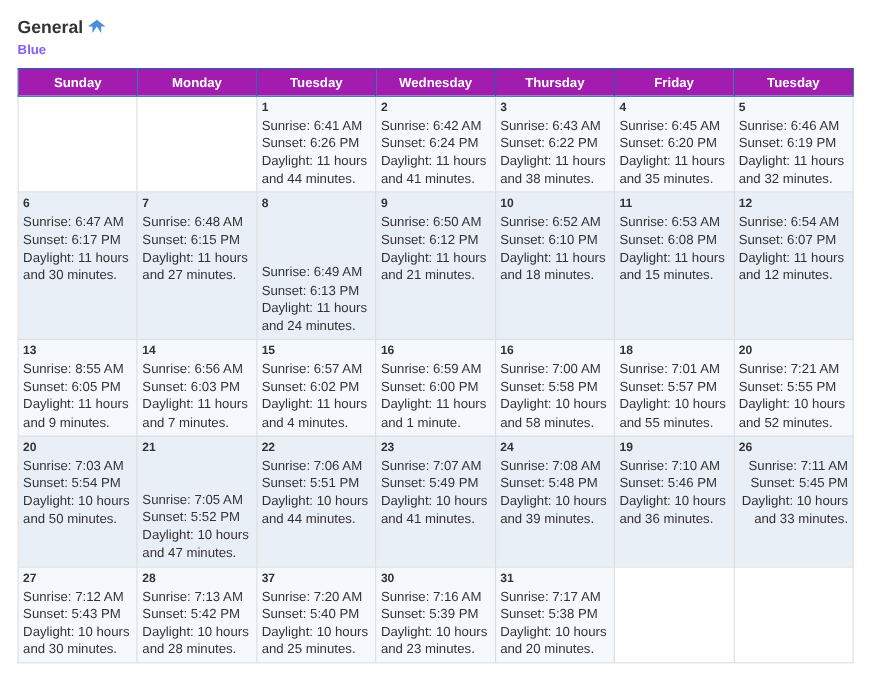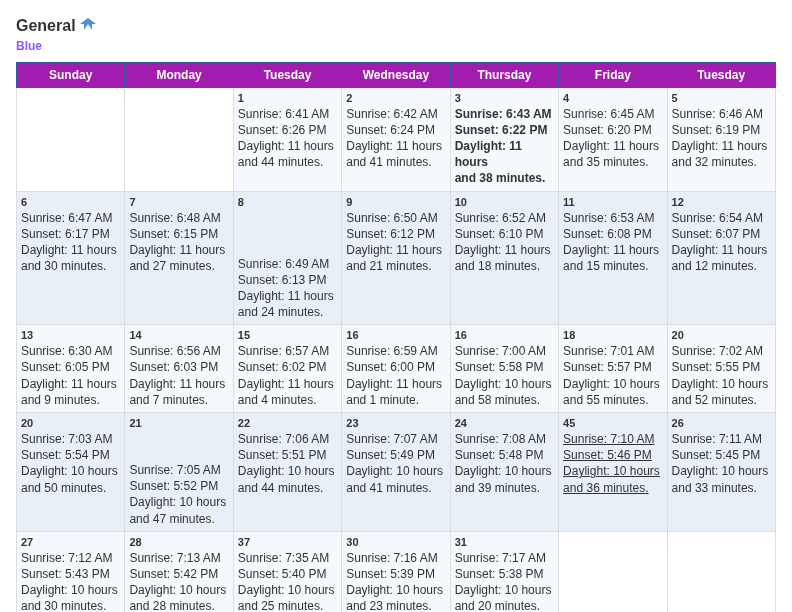--- a/index.html
+++ b/index.html
@@ -122,21 +122,21 @@
         </td>
         <td>
           <span class="day-num">2</span>
           <div class="cell-content" style="white-space: pre-line;">Sunrise: 6:42 AM
 Sunset: 6:24 PM
 Daylight: 11 hours
 and 41 minutes.</div>
         </td>
         <td>
           <span class="day-num">3</span>
-          <div class="cell-content" style="white-space: pre-line; font-weight: bold;">Sunrise: 6:43 AM
+          <div class="cell-content" style="white-space: pre-line;">Sunrise: 6:43 AM
 Sunset: 6:22 PM
 Daylight: 11 hours
 and 38 minutes.</div>
         </td>
         <td>
           <span class="day-num">4</span>
           <div class="cell-content" style="white-space: pre-line;">Sunrise: 6:45 AM
 Sunset: 6:20 PM
 Daylight: 11 hours
 and 35 minutes.</div>
@@ -196,21 +196,21 @@
           <span class="day-num">12</span>
           <div class="cell-content" style="white-space: pre-line;">Sunrise: 6:54 AM
 Sunset: 6:07 PM
 Daylight: 11 hours
 and 12 minutes.</div>
         </td>
       </tr>
       <tr>
         <td>
           <span class="day-num">13</span>
-          <div class="cell-content" style="white-space: pre-line;">Sunrise: 6:30 AM
+          <div class="cell-content" style="white-space: pre-line;">Sunrise: 8:55 AM
 Sunset: 6:05 PM
 Daylight: 11 hours
 and 9 minutes.</div>
         </td>
         <td>
           <span class="day-num">14</span>
           <div class="cell-content" style="white-space: pre-line;">Sunrise: 6:56 AM
 Sunset: 6:03 PM
 Daylight: 11 hours
 and 7 minutes.</div>
@@ -238,21 +238,21 @@
         </td>
         <td>
           <span class="day-num">18</span>
           <div class="cell-content" style="white-space: pre-line;">Sunrise: 7:01 AM
 Sunset: 5:57 PM
 Daylight: 10 hours
 and 55 minutes.</div>
         </td>
         <td>
           <span class="day-num">20</span>
-          <div class="cell-content" style="white-space: pre-line;">Sunrise: 7:02 AM
+          <div class="cell-content" style="white-space: pre-line;">Sunrise: 7:21 AM
 Sunset: 5:55 PM
 Daylight: 10 hours
 and 52 minutes.</div>
         </td>
       </tr>
       <tr>
         <td>
           <span class="day-num">20</span>
           <div class="cell-content" style="white-space: pre-line;">Sunrise: 7:03 AM
 Sunset: 5:54 PM
@@ -281,29 +281,29 @@
 and 41 minutes.</div>
         </td>
         <td>
           <span class="day-num">24</span>
           <div class="cell-content" style="white-space: pre-line;">Sunrise: 7:08 AM
 Sunset: 5:48 PM
 Daylight: 10 hours
 and 39 minutes.</div>
         </td>
         <td>
-          <span class="day-num">45</span>
-          <div class="cell-content" style="white-space: pre-line; text-decoration: underline;">Sunrise: 7:10 AM
+          <span class="day-num">19</span>
+          <div class="cell-content" style="white-space: pre-line;">Sunrise: 7:10 AM
 Sunset: 5:46 PM
 Daylight: 10 hours
 and 36 minutes.</div>
         </td>
         <td>
           <span class="day-num">26</span>
-          <div class="cell-content" style="white-space: pre-line;">Sunrise: 7:11 AM
+          <div class="cell-content" style="white-space: pre-line; text-align: right;">Sunrise: 7:11 AM
 Sunset: 5:45 PM
 Daylight: 10 hours
 and 33 minutes.</div>
         </td>
       </tr>
       <tr>
         <td>
           <span class="day-num">27</span>
           <div class="cell-content" style="white-space: pre-line;">Sunrise: 7:12 AM
 Sunset: 5:43 PM
@@ -312,21 +312,21 @@
         </td>
         <td>
           <span class="day-num">28</span>
           <div class="cell-content" style="white-space: pre-line;">Sunrise: 7:13 AM
 Sunset: 5:42 PM
 Daylight: 10 hours
 and 28 minutes.</div>
         </td>
         <td>
           <span class="day-num">37</span>
-          <div class="cell-content" style="white-space: pre-line;">Sunrise: 7:35 AM
+          <div class="cell-content" style="white-space: pre-line;">Sunrise: 7:20 AM
 Sunset: 5:40 PM
 Daylight: 10 hours
 and 25 minutes.</div>
         </td>
         <td>
           <span class="day-num">30</span>
           <div class="cell-content" style="white-space: pre-line;">Sunrise: 7:16 AM
 Sunset: 5:39 PM
 Daylight: 10 hours
 and 23 minutes.</div>

